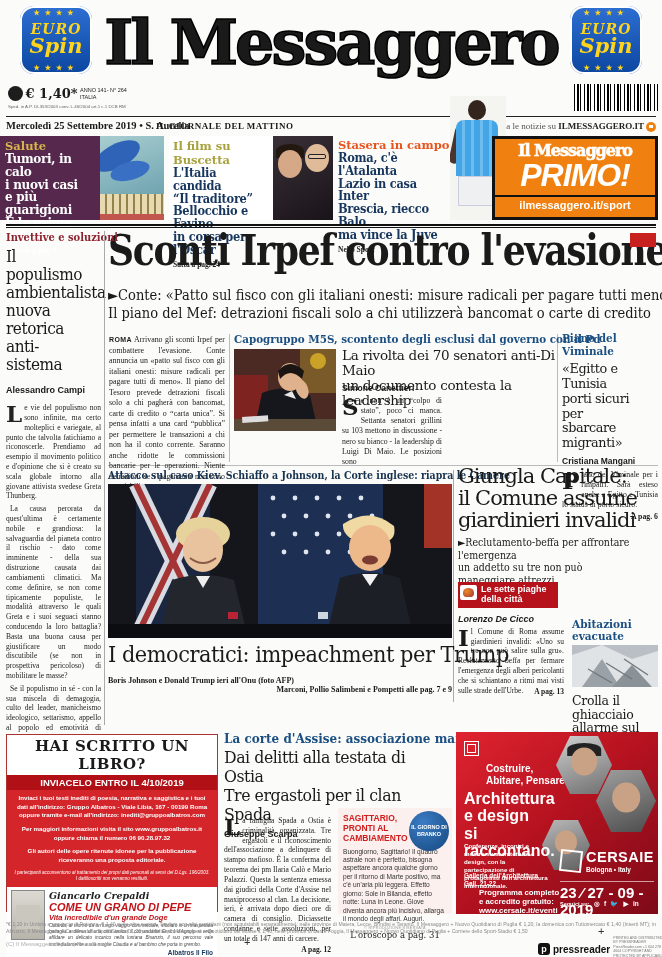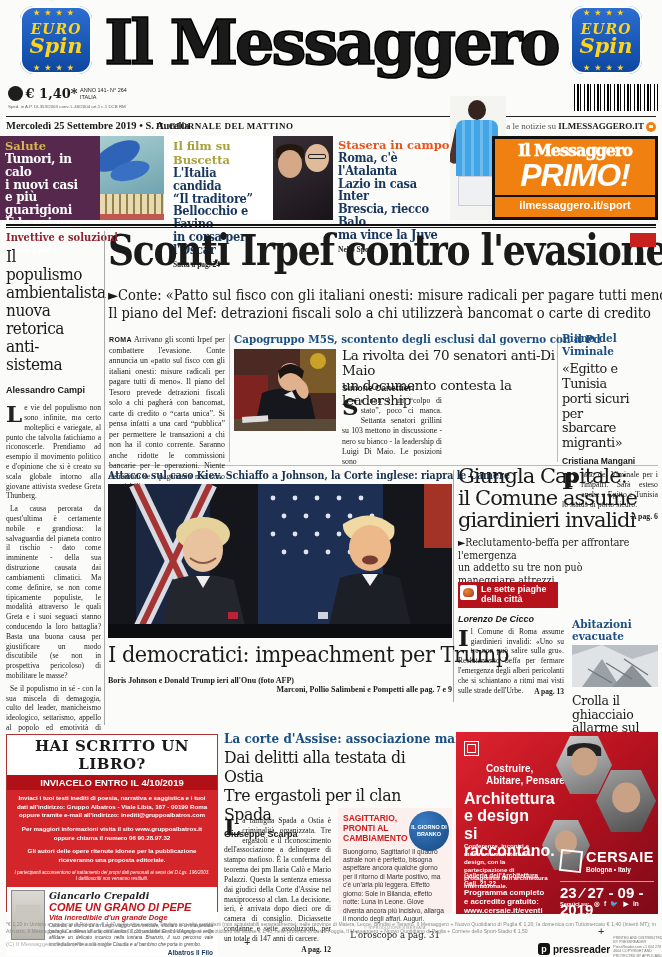--- a/index.html
+++ b/index.html
@@ -199,21 +199,21 @@
   .hex{position:absolute;clip-path:polygon(25% 0,75% 0,100% 50%,75% 100%,25% 100%,0 50%);
      background:linear-gradient(160deg,#cfcfcf,#6f6f6f);}
   .hex .hface{position:absolute;left:50%;top:42%;width:46%;height:48%;transform:translate(-50%,-45%);border-radius:50%;background:#c9a185;}
   .hex .hhat{position:absolute;left:50%;top:12%;width:60%;height:22%;transform:translateX(-50%);border-radius:50% 50% 0 0;background:#222;}
   .hex1{left:100px;top:4px;width:56px;height:58px;}
   .hex2{left:140px;top:38px;width:60px;height:62px;background:linear-gradient(160deg,#9f9f9f,#4c4c4c);}
   .hex3{left:86px;top:88px;width:48px;height:50px;background:linear-gradient(160deg,#b9b9b9,#5f5f5f);}
   .ce-title{position:absolute;left:8px;top:58px;font-weight:bold;font-size:16px;line-height:1.08;width:100px;white-space:pre-line;}
   .ce-desc{position:absolute;left:8px;top:110px;width:84px;font-weight:bold;font-size:6.2px;line-height:1.28;}
   .ce-gall{position:absolute;left:8px;top:140px;font-weight:bold;font-size:6.4px;line-height:1.2;white-space:pre-line;}
-  .ce-prog{position:absolute;left:8px;top:156px;width:100px;font-weight:bold;font-size:7.8px;line-height:1.18;white-space:pre-line;}
+  .ce-prog{position:absolute;left:23px;top:156px;width:100px;font-weight:bold;font-size:7.8px;line-height:1.18;white-space:pre-line;}
   .ce-brand{position:absolute;left:104px;top:116px;width:96px;display:flex;gap:4px;align-items:center;}
   .cube-big{width:22px;height:22px;border:2px solid #fff;flex:none;transform:rotate(6deg);}
   .ce-brand-name{font-weight:bold;font-size:14.5px;letter-spacing:.5px;line-height:1;}
   .ce-brand-loc{font-size:6.5px;font-weight:bold;}
   .ce-dates{position:absolute;left:104px;top:149px;width:94px;font-weight:bold;font-size:15px;
      border-top:1px solid rgba(255,255,255,.6);border-bottom:1px solid rgba(255,255,255,.6);padding:2px 0;}
   .ce-social{position:absolute;left:104px;top:168px;width:94px;font-size:5.5px;font-weight:bold;}
   .ce-social .ic{display:inline-block;margin-left:3px;font-size:6.5px;}
 
   

